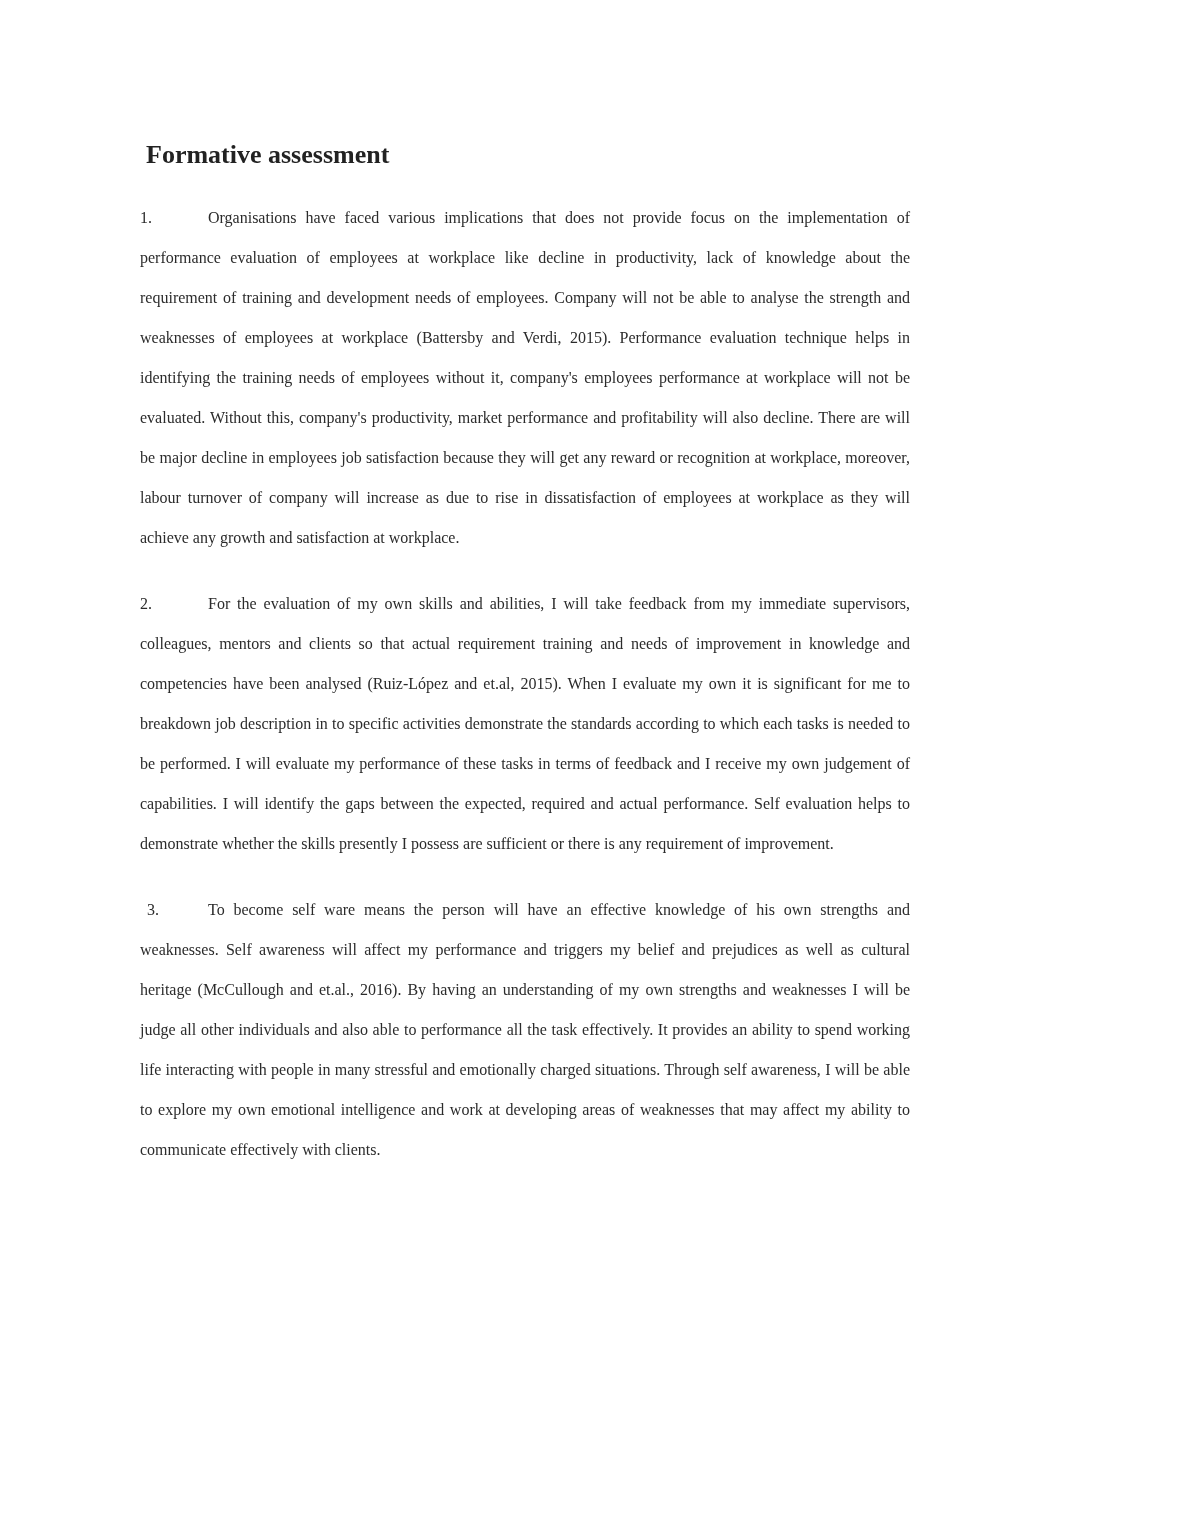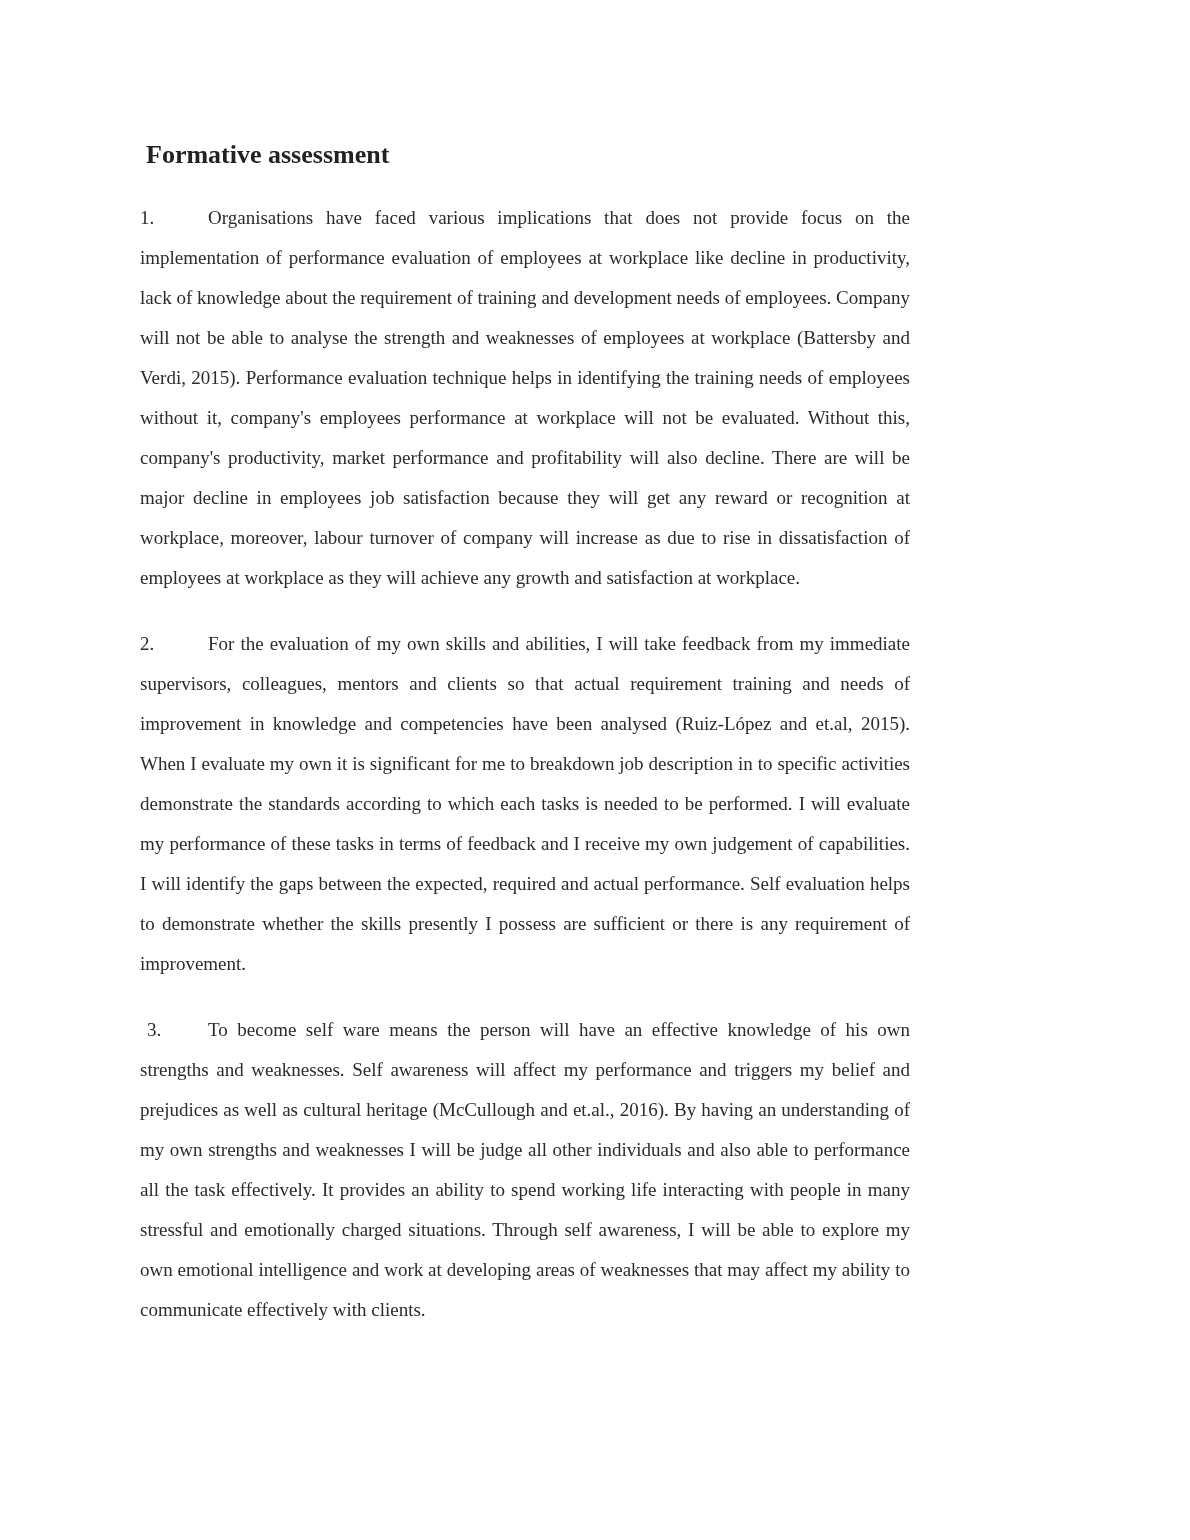--- a/index.html
+++ b/index.html
@@ -18,21 +18,21 @@
     overflow: hidden;
   }
   .doc-title {
     font-size: 26px;
     font-weight: bold;
     color: #222222;
     margin: 0 0 28px 6px;
     font-family: "Liberation Serif", serif;
   }
   .para {
-    font-size: 19px;
+    font-size: 16px;
     line-height: 40px;
     text-align: justify;
     margin: 0 0 26px 0;
     color: #2b2b2b;
   }
   .para .num {
     display: inline-block;
     width: 68px;
   }
   .para.indent-slight .num {

